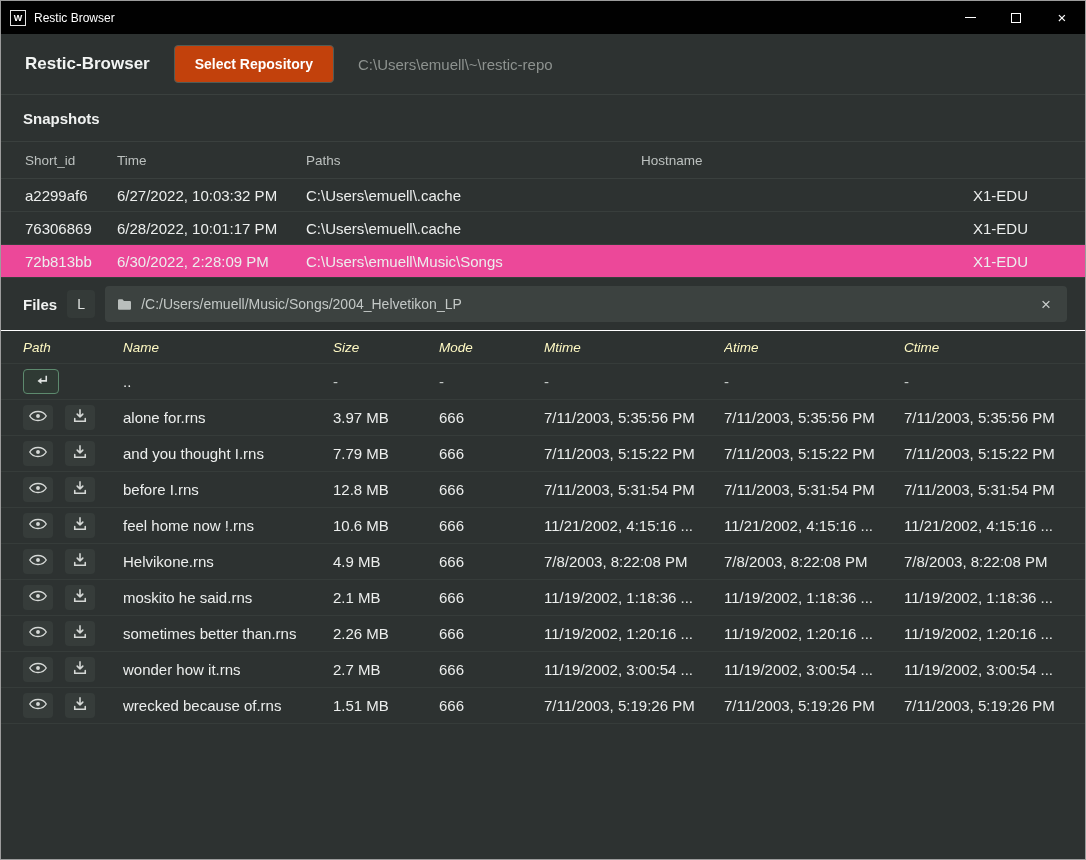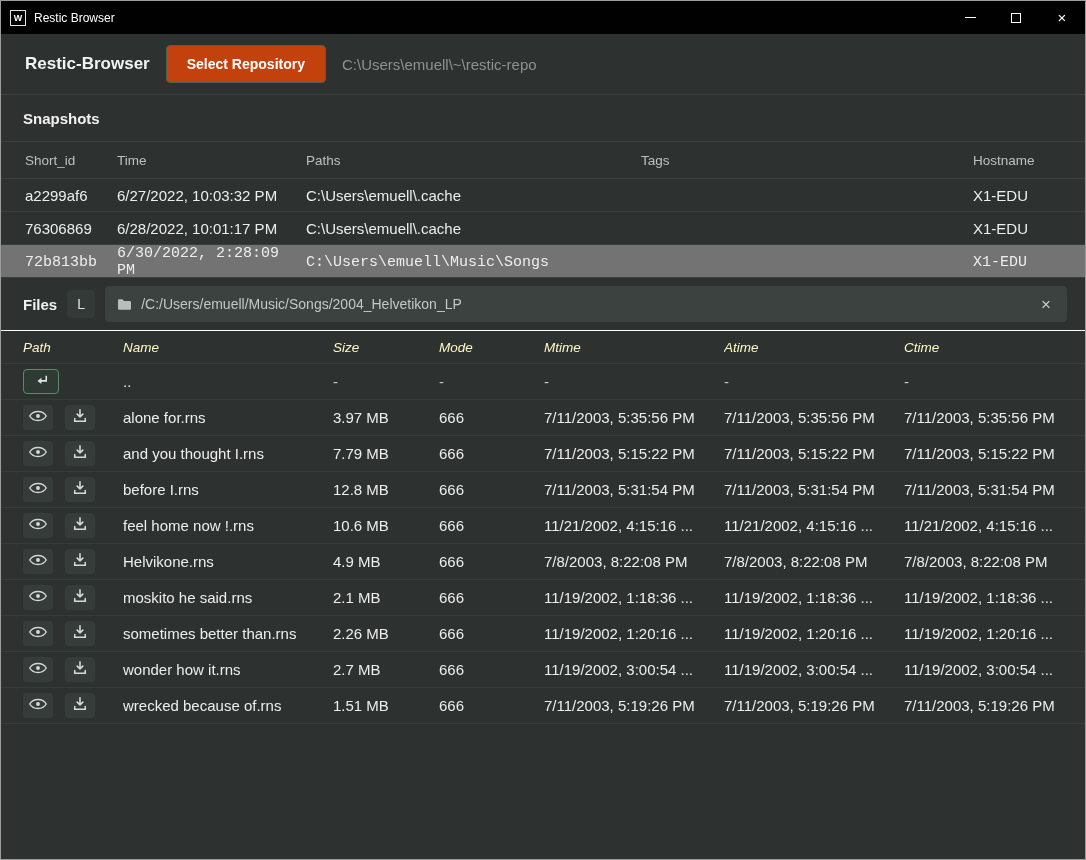--- a/index.html
+++ b/index.html
@@ -31,21 +31,21 @@
   .titlebar-title { color: #ffffff; font-size: 12px; }
   .titlebar-controls { display: flex; height: 33px; }
   .tb-btn {
     width: 46px; height: 33px; display: flex; align-items: center; justify-content: center;
     color: #ffffff; background: transparent; cursor: pointer; font-size: 15px;
   }
   .min-glyph { width: 11px; height: 1px; background: #fff; display: inline-block; }
   .max-glyph { width: 10px; height: 10px; border: 1px solid #fff; display: inline-block; }
   
   .header {
-    display: flex; align-items: center; gap: 16px;
+    display: flex; align-items: center; gap: 24px;
     padding: 11px 24px; border-bottom: 1px solid #3a403e;
   }
   .app-title { font-size: 17px; font-weight: 700; color: #f2f4f3; }
   .select-repo {
     background: #c2410c; border: 1px solid #505c56; border-radius: 4px;
     color: #ffffff; font-family: inherit; font-size: 14px; font-weight: 700;
     padding: 10px 20px; cursor: pointer;
   }
   .repo-path { color: #8d928f; font-size: 15px; }
   
@@ -62,21 +62,21 @@
     height: 33px;
     font-size: 15px;
     border-bottom: 1px solid #383e3c;
   }
   .snap-header {
     height: 38px; font-size: 13.5px; color: #bcc1bf;
     border-top: 1px solid #3a403e; border-bottom: 1px solid #3a403e;
     cursor: default;
   }
   .snap-row.data { cursor: pointer; }
-  .snap-row.selected { background: #737373; font-family: Liberation Mono, monospace; }
+  .snap-row.selected { background: #ec4899; }
   
   .files-bar {
     display: flex; align-items: center; gap: 10px;
     padding: 8px 18px 8px 22px;
   }
   .files-heading { font-size: 15px; font-weight: 700; color: #f0f2f1; }
   .list-btn {
     width: 28px; height: 28px; border-radius: 4px; border: none;
     background: #343a38; color: #dfe3e1; font-family: inherit;
     font-size: 14px; cursor: pointer;
@@ -149,21 +149,20 @@
     <div class="repo-path">C:\Users\emuell\~\restic-repo</div>
   </div>
 
   <div class="section-heading">Snapshots</div>
 
   <div class="snap-table">
     <div class="snap-row snap-header">
       <div>Short_id</div>
       <div>Time</div>
       <div>Paths</div>
-      <div>Tags</div>
       <div>Hostname</div>
     </div>
 
     <div class="snap-row data">
       <div>a2299af6</div>
       <div>6/27/2022, 10:03:32 PM</div>
       <div>C:\Users\emuell\.cache</div>
       <div></div>
       <div>X1-EDU</div>
     </div>

